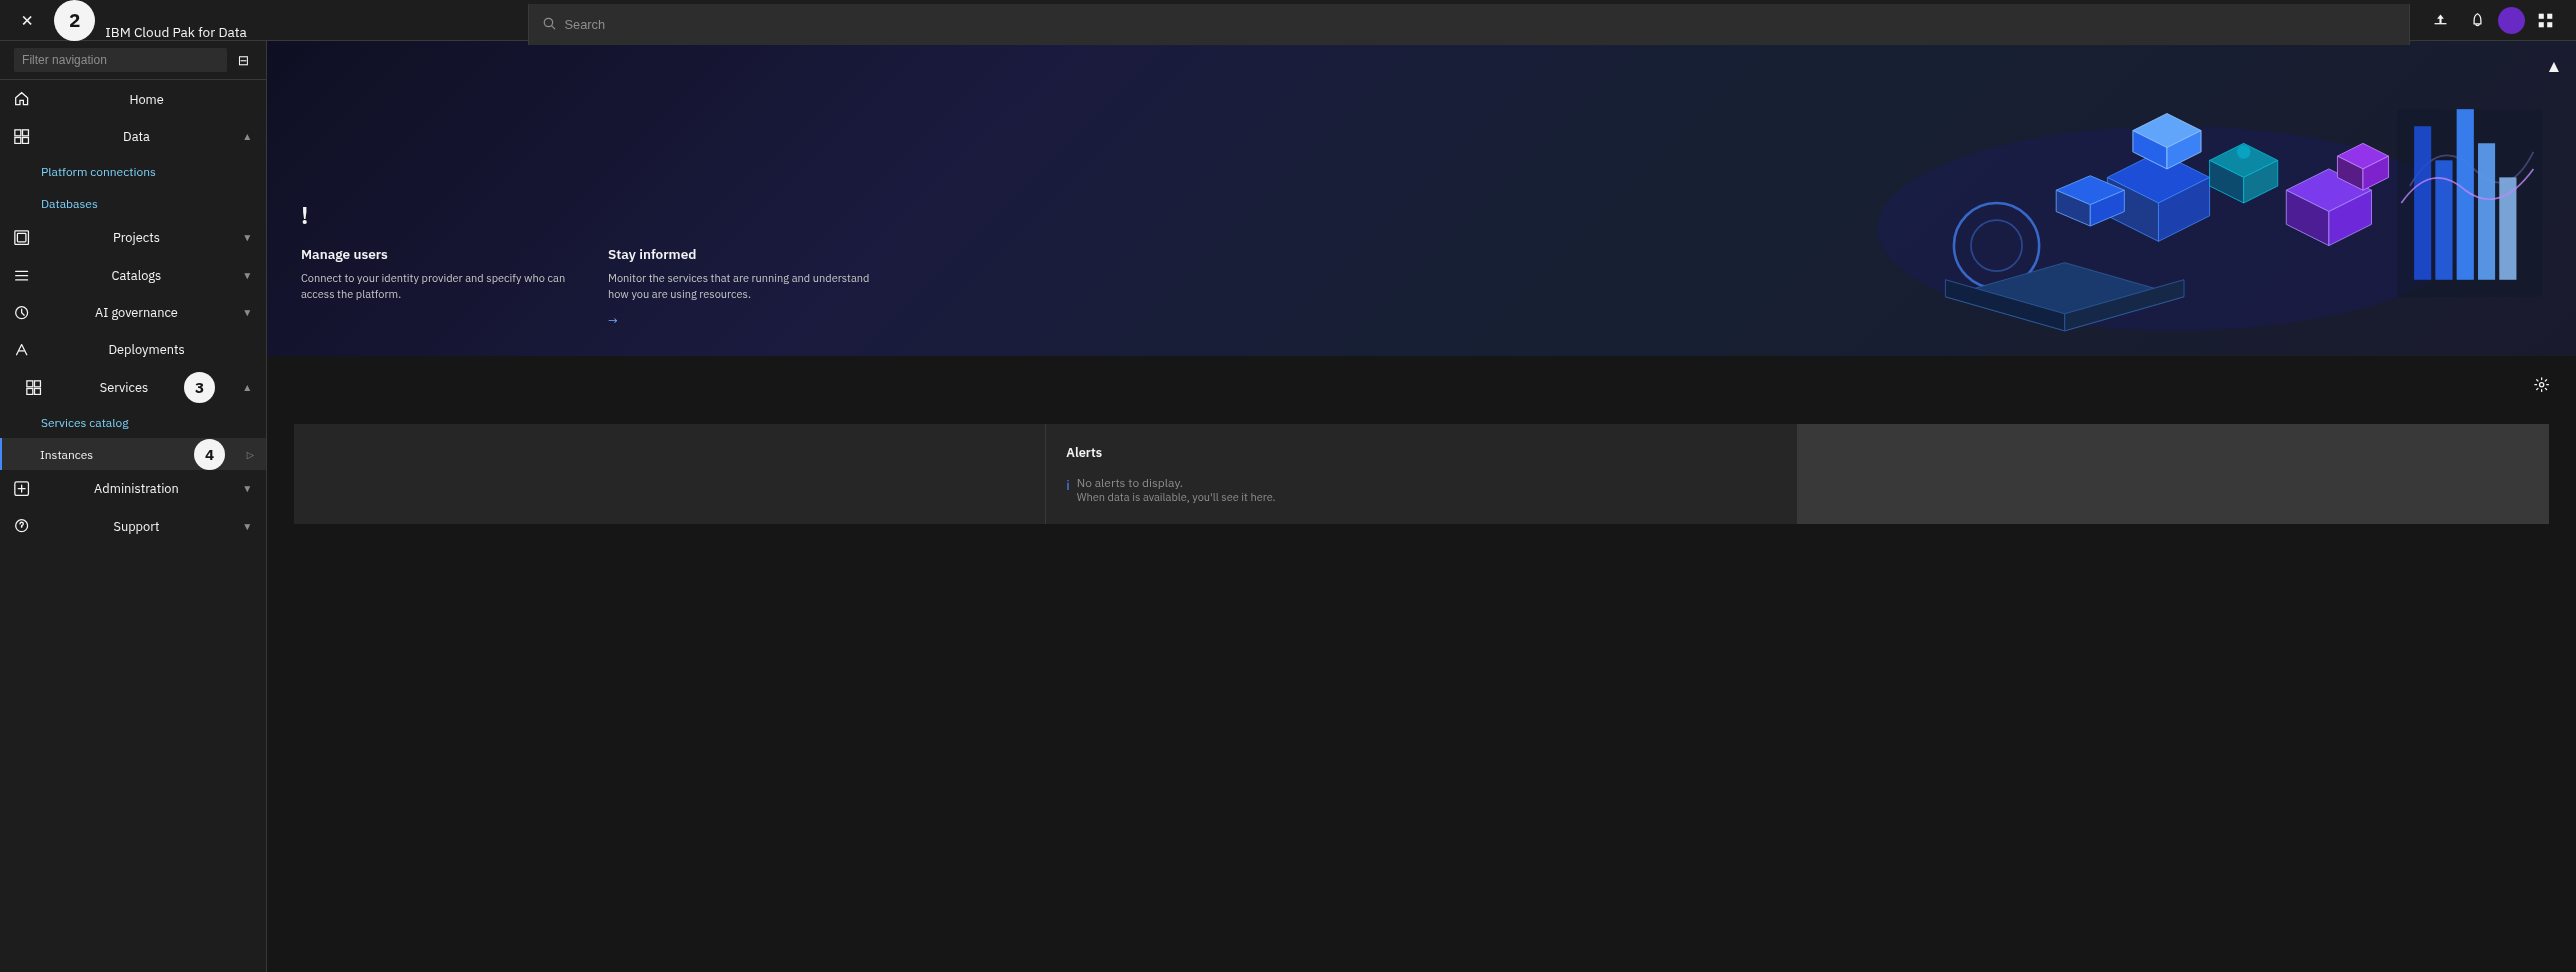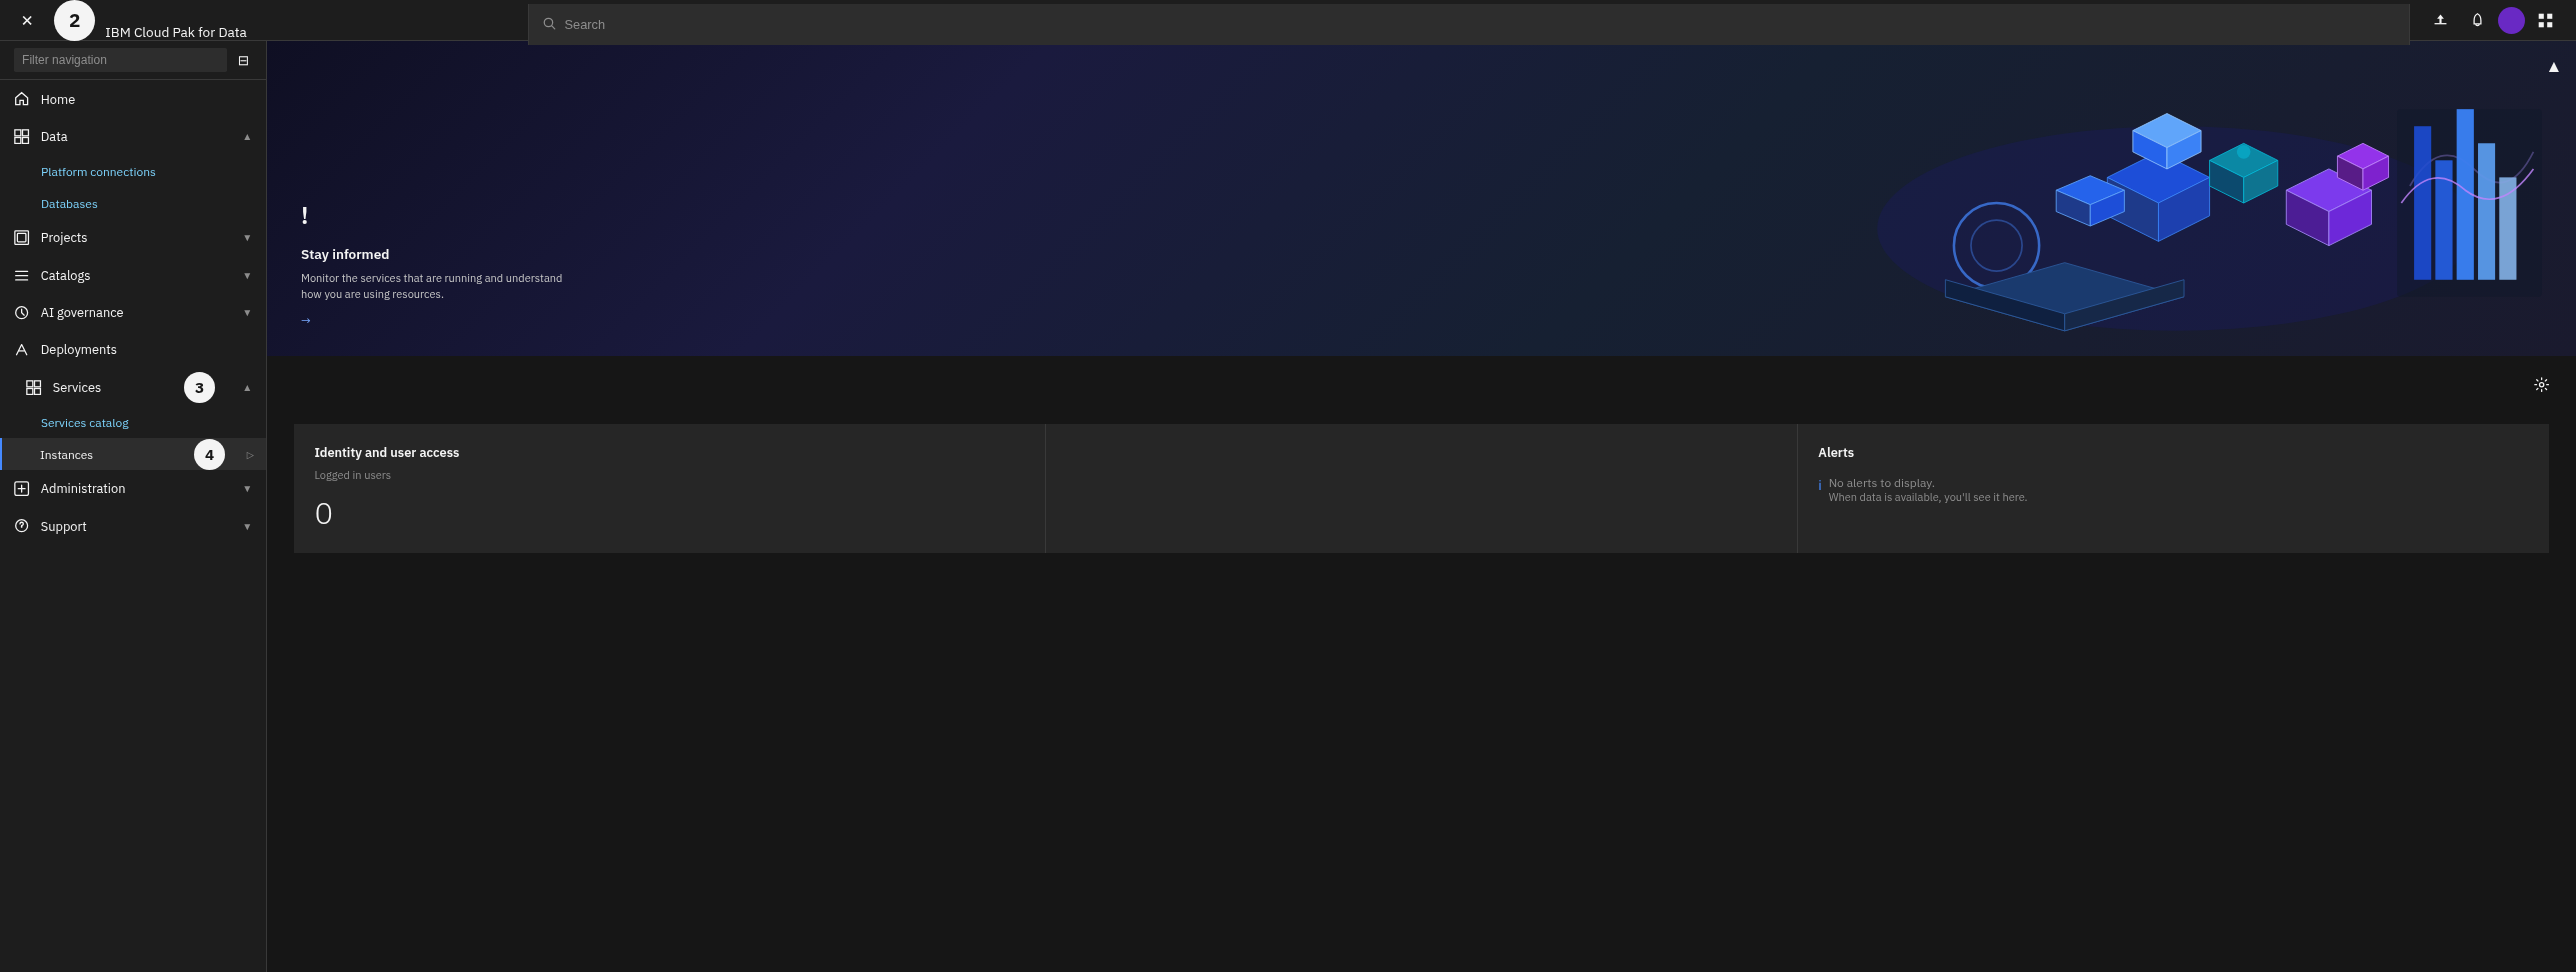--- a/index.html
+++ b/index.html
@@ -177,21 +177,21 @@
     .nav-item .nav-icon {
       width: 17px;
       height: 17px;
       display: flex;
       align-items: center;
       justify-content: center;
       flex-shrink: 0;
       color: #f4f4f4;
       font-size: 13.6px;
     }
-    .nav-item .nav-label { flex: 1; }
+    .nav-item .nav-label { flex: 1; text-align: center; }
     .nav-item .chevron {
       font-size: 10.2px;
       color: #8d8d8d;
     }
     .nav-sub-item {
       display: flex;
       align-items: center;
       padding: 8.5px 13.6px 8.5px 41px;
       cursor: pointer;
       font-size: 12px;
@@ -638,20 +638,24 @@
           <path d="M715 170 Q750 120 790 155 Q830 185 870 130" stroke="#c084fc" stroke-width="2" fill="none" opacity="0.8"></path>
         </svg>
       </div>
 
       <div class="hero-close-btn">▲</div>
 
       <div class="hero-content">
         <div class="hero-title">!</div>
         <div class="hero-cards">
           <div class="hero-card">
+            <div class="hero-card-title">Manage users</div>
+            <div class="hero-card-text">Connect to your identity provider and specify who can access the platform.</div>
+          </div>
+          <div class="hero-card">
             <div class="hero-card-title">Stay informed</div>
             <div class="hero-card-text">Monitor the services that are running and understand how you are using resources.</div>
             <div class="hero-card-link">
               <span>→</span>
             </div>
           </div>
         </div>
       </div>
     </div>
 
@@ -661,25 +665,20 @@
         <div class="settings-icon">
           <svg width="15.3" height="15.3" viewBox="0 0 18 18" fill="none">
             <circle cx="9" cy="9" r="2.5" stroke="#f4f4f4" stroke-width="1.5"></circle>
             <path d="M9 1V3M9 15V17M1 9H3M15 9H17M3.22 3.22L4.64 4.64M13.36 13.36L14.78 14.78M3.22 14.78L4.64 13.36M13.36 4.64L14.78 3.22" stroke="#f4f4f4" stroke-width="1.5" stroke-linecap="round"></path>
           </svg>
         </div>
       </div>
 
       <div class="cards-row">
 
-        <div class="info-card">
-          <div class="card-title">Identity and user access</div>
-          <div class="card-subtitle">Logged in users</div>
-          <div class="card-value">0</div>
-        </div>
 
         <div class="info-card">
         </div>
 
         <div class="info-card">
           <div class="card-title">Alerts</div>
           <div class="no-alerts">
             <span class="info-circle">ℹ</span>
             <div>
               <div>No alerts to display.</div>

